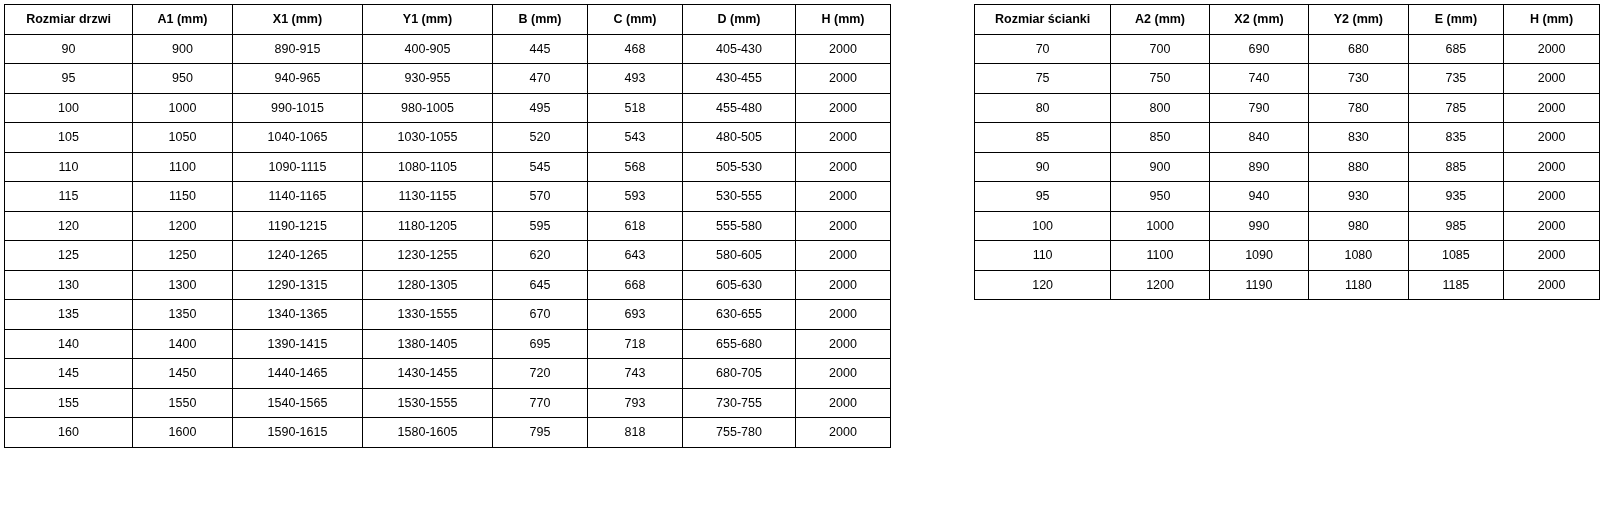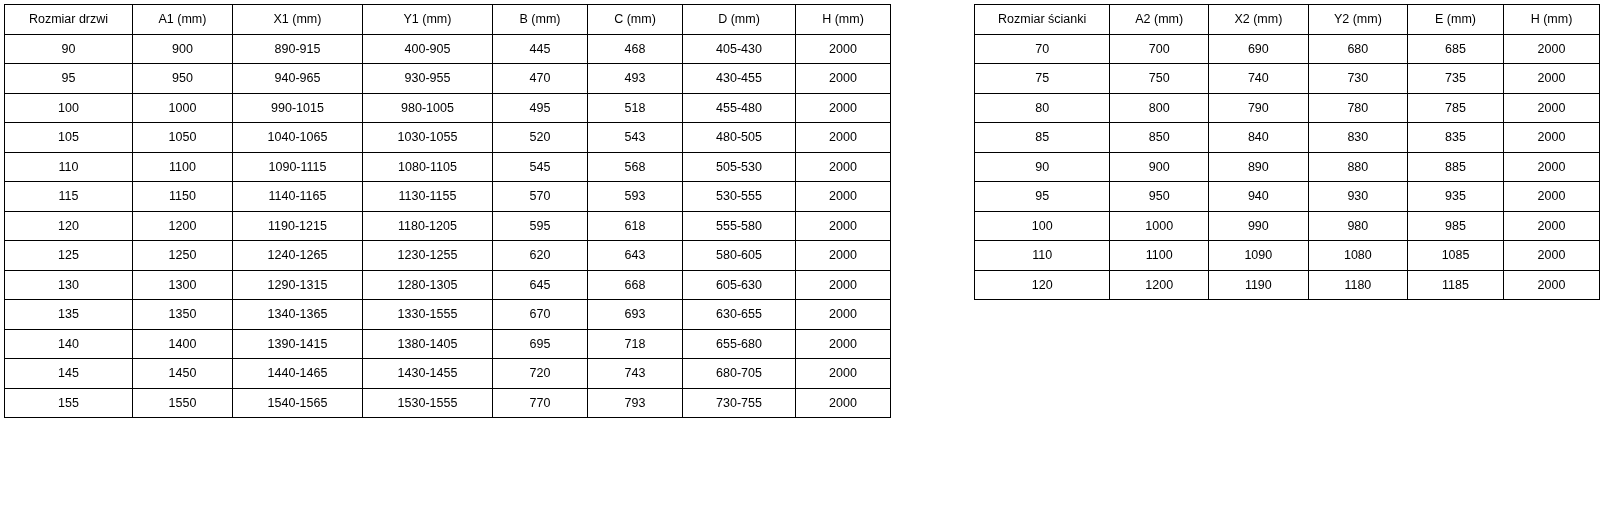--- a/index.html
+++ b/index.html
@@ -34,21 +34,21 @@
     border: 1px solid #000000;
     text-align: center;
     vertical-align: middle;
     font-size: 12.5px;
     height: 29.5px;
     padding: 0 4px;
     white-space: nowrap;
     box-sizing: border-box;
   }
   table th {
-    font-weight: normal;
+    font-weight: bold;
     font-size: 12.5px;
   }
   table td {
     font-weight: normal;
   }
 
   
   #door-table col.c0 { width: 128px; }
   #door-table col.c1 { width: 100px; }
   #door-table col.c2 { width: 130px; }
@@ -219,20 +219,30 @@
           <tr>
             <td>155</td>
             <td>1550</td>
             <td>1540-1565</td>
             <td>1530-1555</td>
             <td>770</td>
             <td>793</td>
             <td>730-755</td>
             <td>2000</td>
           </tr>
+          <tr>
+            <td>160</td>
+            <td>1600</td>
+            <td>1590-1615</td>
+            <td>1580-1605</td>
+            <td>795</td>
+            <td>818</td>
+            <td>755-780</td>
+            <td>2000</td>
+          </tr>
         </tbody>
     </table>
   </div>
 
   <div class="table-wrap" id="wall-table-wrap">
     <table id="wall-table">
       <colgroup>
         <col class="c0">
           <col class="c1">
           <col class="c2">

